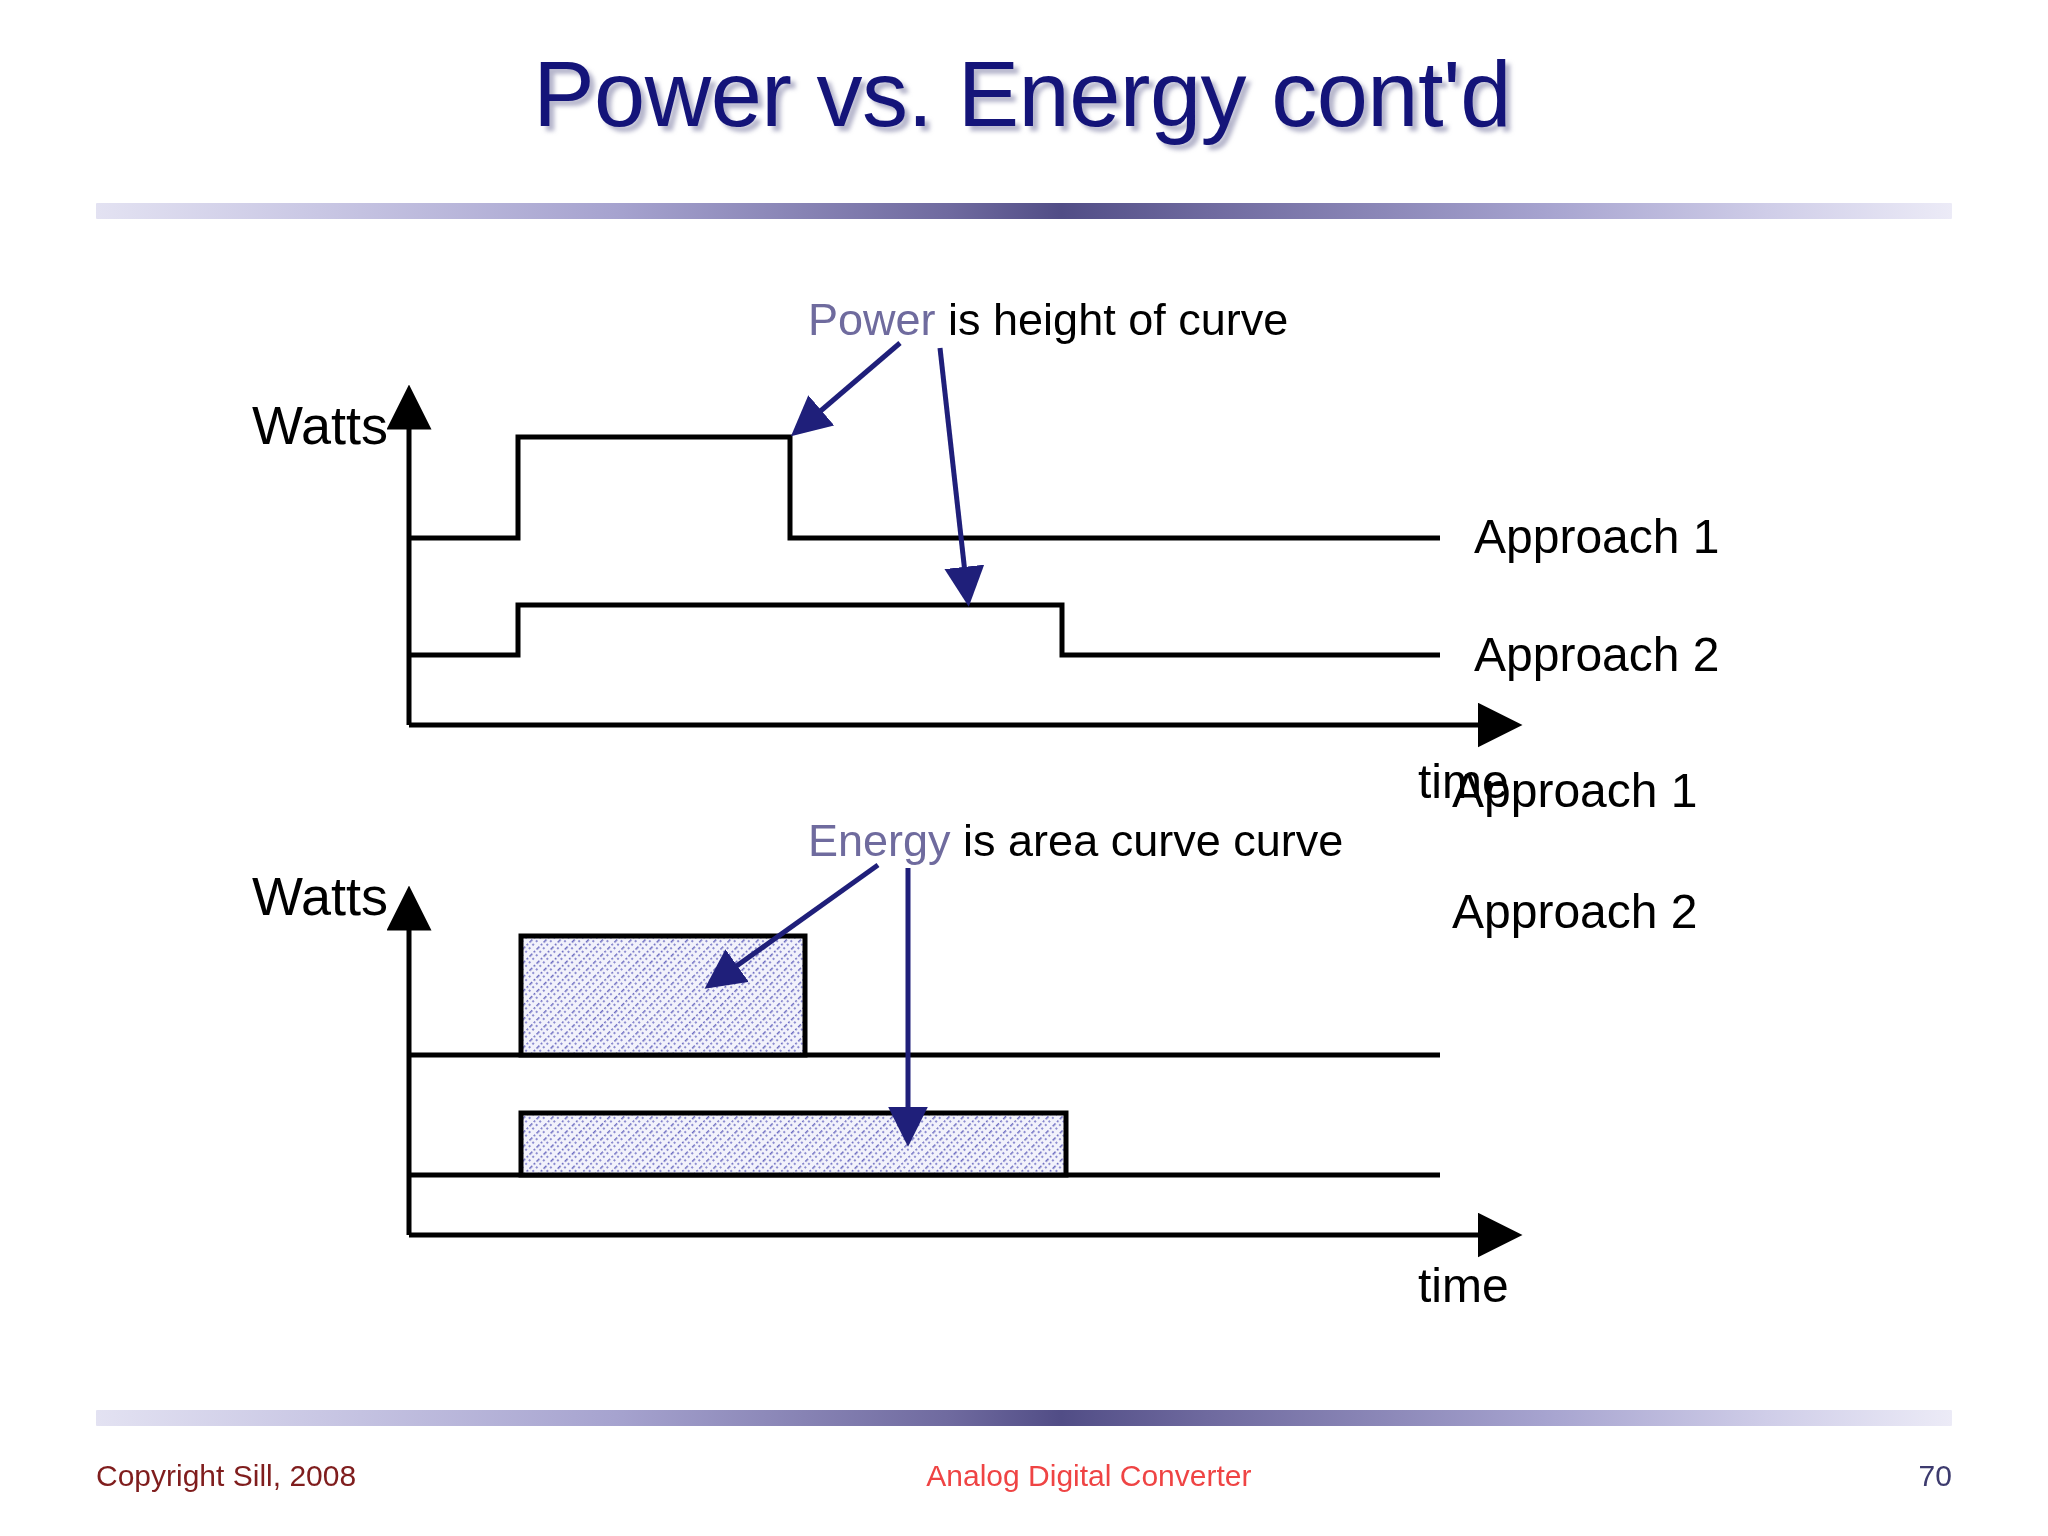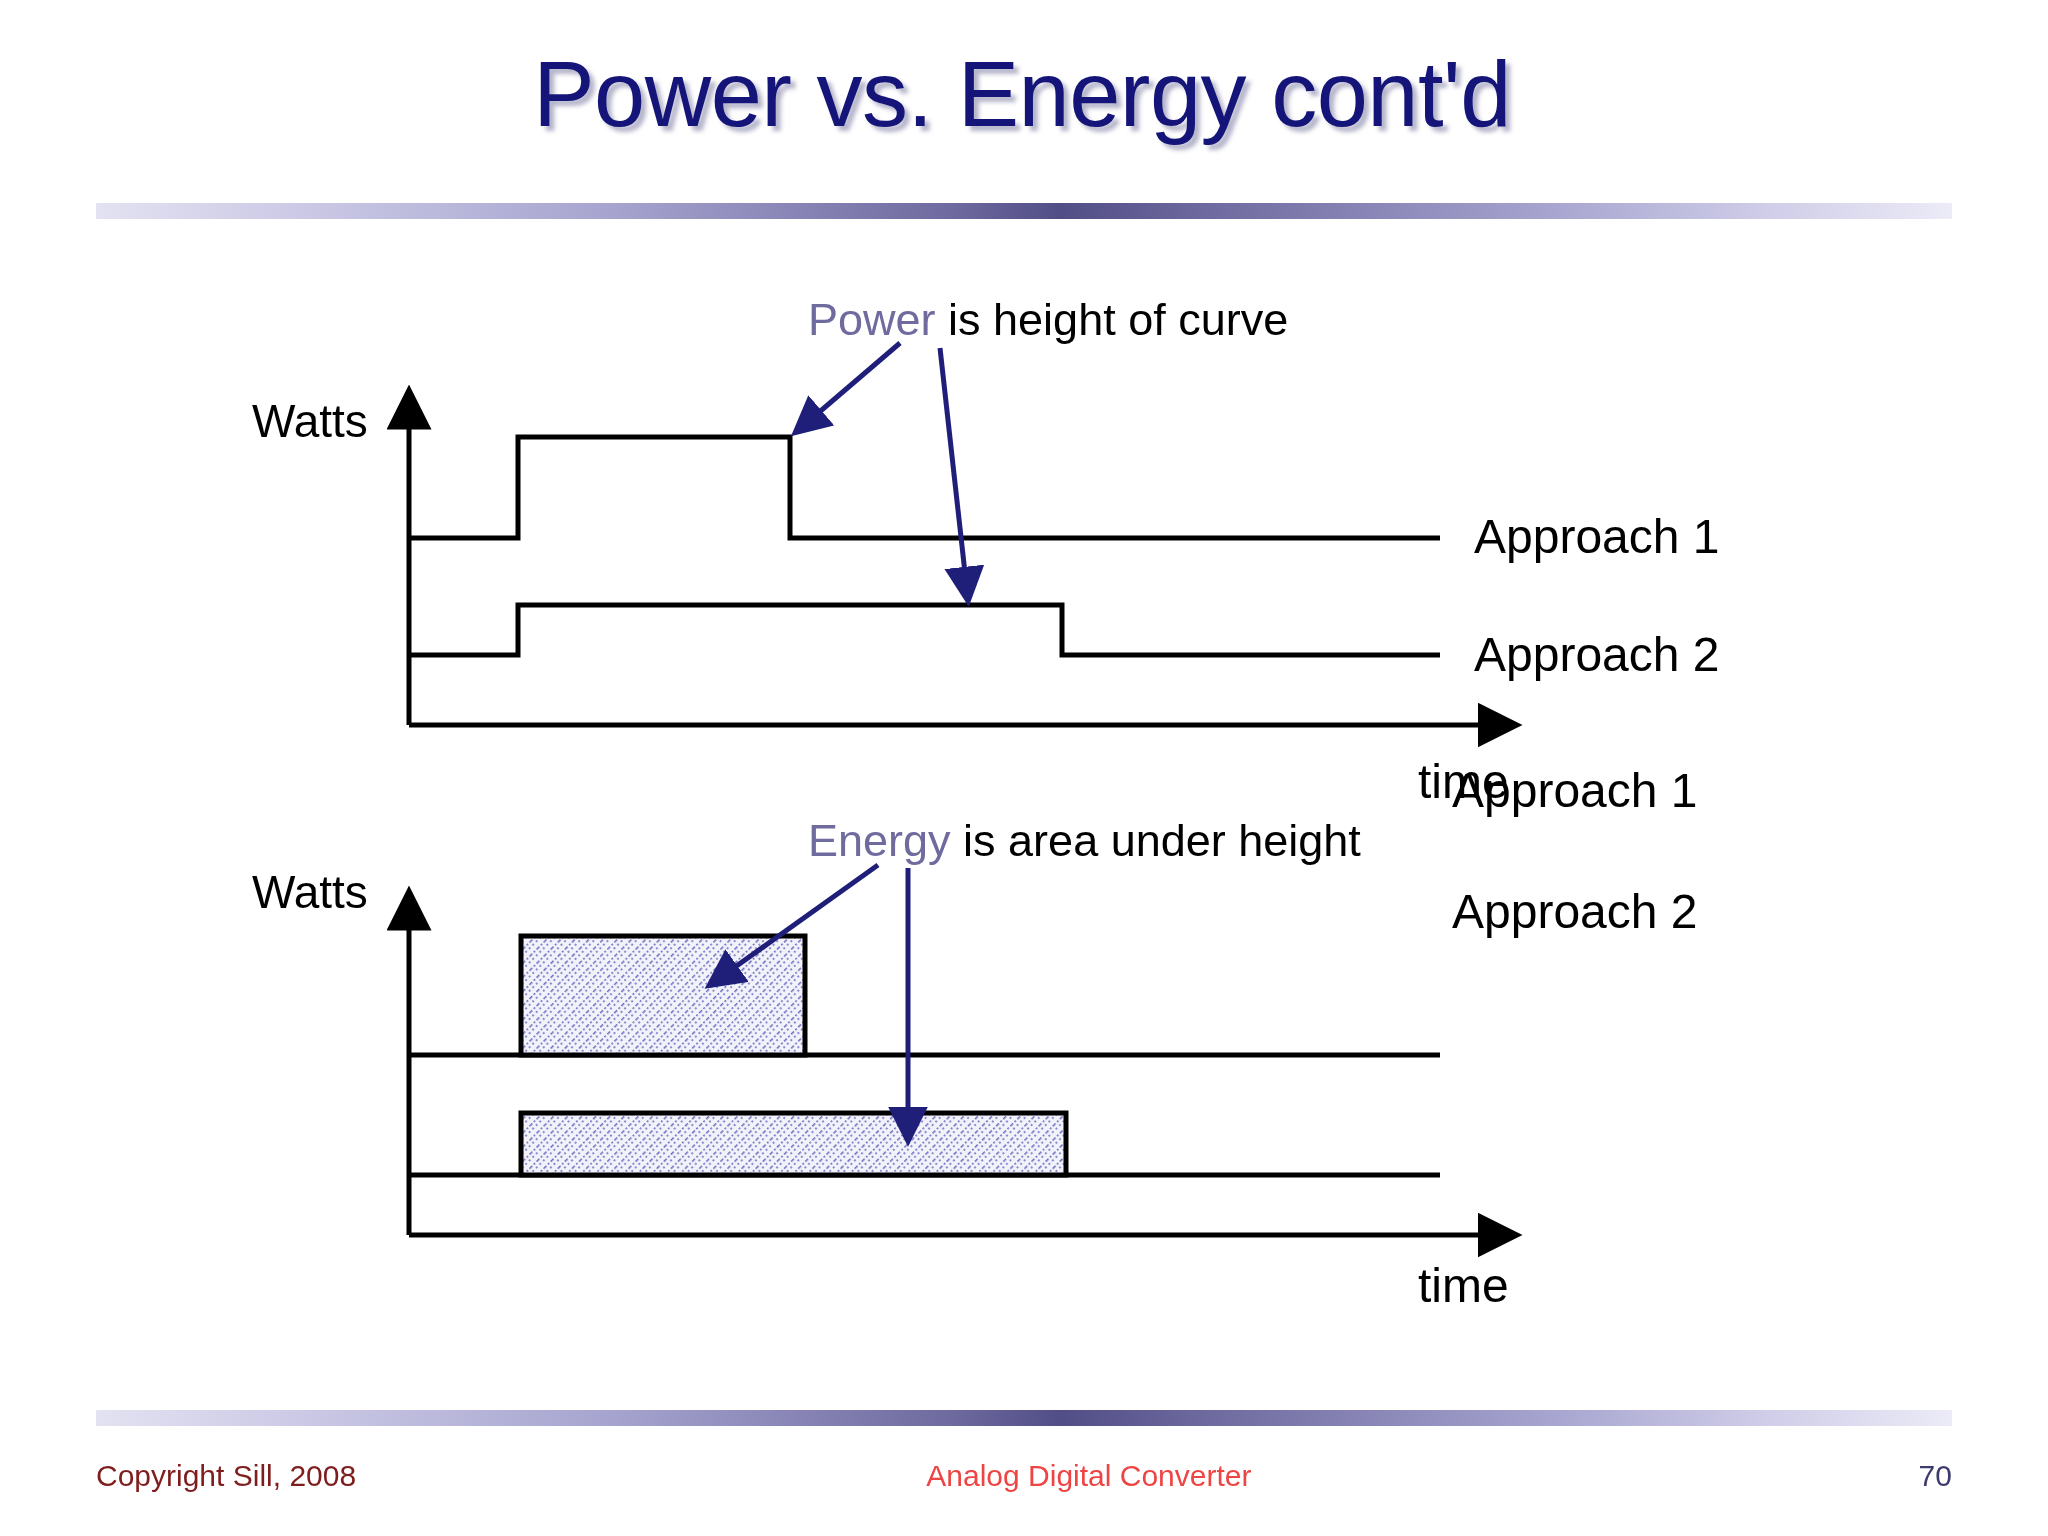--- a/index.html
+++ b/index.html
@@ -69,21 +69,21 @@
     font-family: "Liberation Sans", sans-serif;
     color: #000000;
     white-space: nowrap;
     line-height: 1;
   }
   .annotation-line {
     font-size: 45px;
   }
   .accent-word { color: #6f6b9e; }
   .axis-label-watts {
-    font-size: 46px;
+    font-size: 54px;
   }
   .axis-label-time {
     font-size: 48px;
   }
   .approach-label {
     font-size: 48px;
     text-align: center;
   }
 
   
@@ -181,21 +181,21 @@
 <div class="chart-text annotation-line" id="power-annotation"><span class="accent-word">Power</span><span> is height of curve</span></div>
 
 <div class="chart-text axis-label-watts" id="watts-label-top">Watts</div>
 
 <div class="chart-text approach-label" id="approach1-label-top">Approach 1</div>
 
 <div class="chart-text approach-label" id="approach2-label-top">Approach 2</div>
 
 <div class="chart-text axis-label-time" id="time-label-top">time</div>
 
-<div class="chart-text annotation-line" id="energy-annotation"><span class="accent-word">Energy</span><span> is area under height</span></div>
+<div class="chart-text annotation-line" id="energy-annotation"><span class="accent-word">Energy</span><span> is area curve curve</span></div>
 
 <div class="chart-text axis-label-watts" id="watts-label-bottom">Watts</div>
 
 <div class="chart-text approach-label" id="approach1-label-bottom">Approach 1</div>
 
 <div class="chart-text approach-label" id="approach2-label-bottom">Approach 2</div>
 
 <div class="chart-text axis-label-time" id="time-label-bottom">time</div>
 
 <div id="footer">

